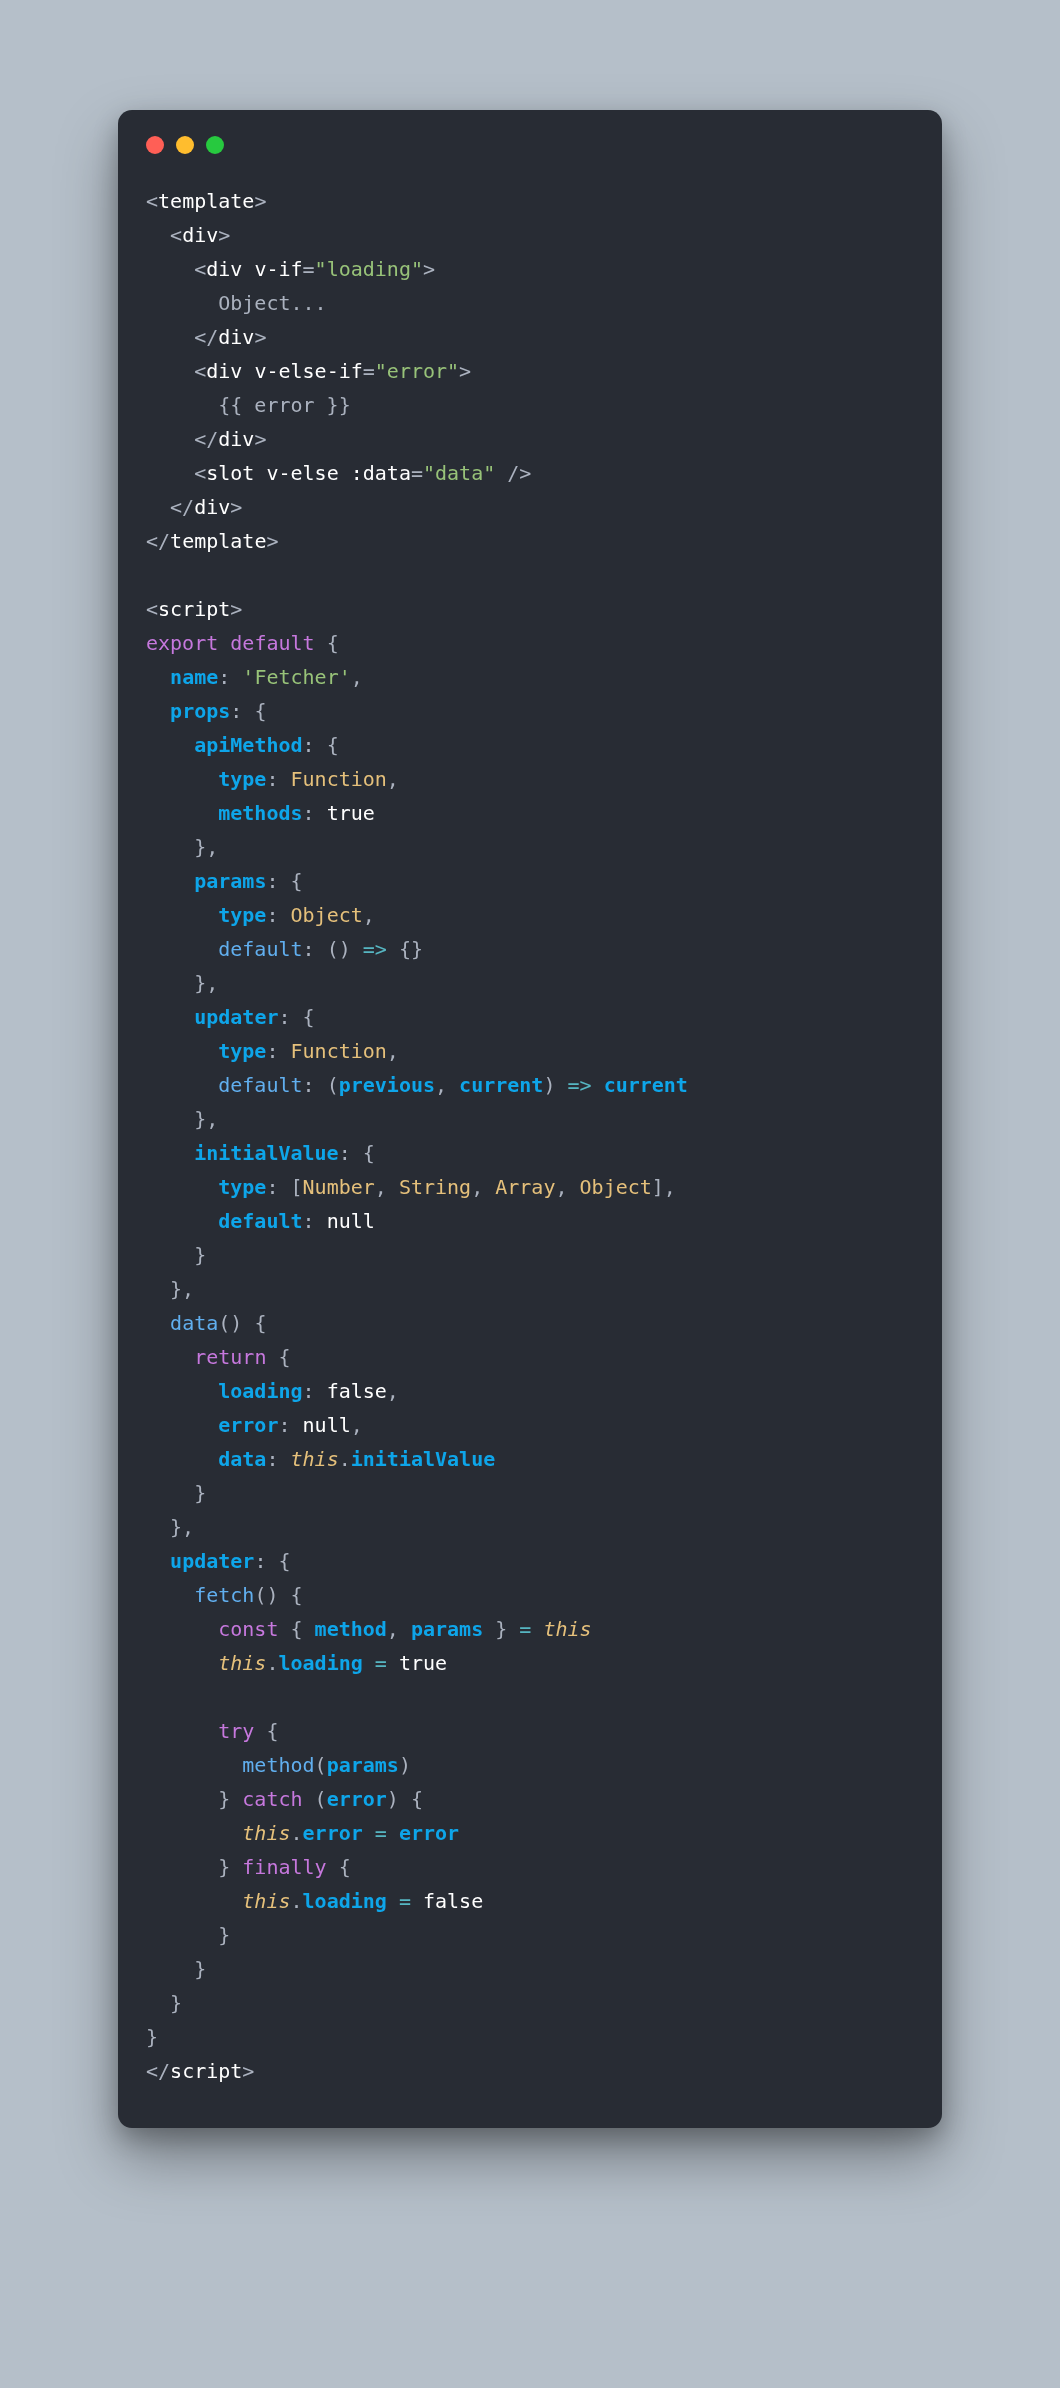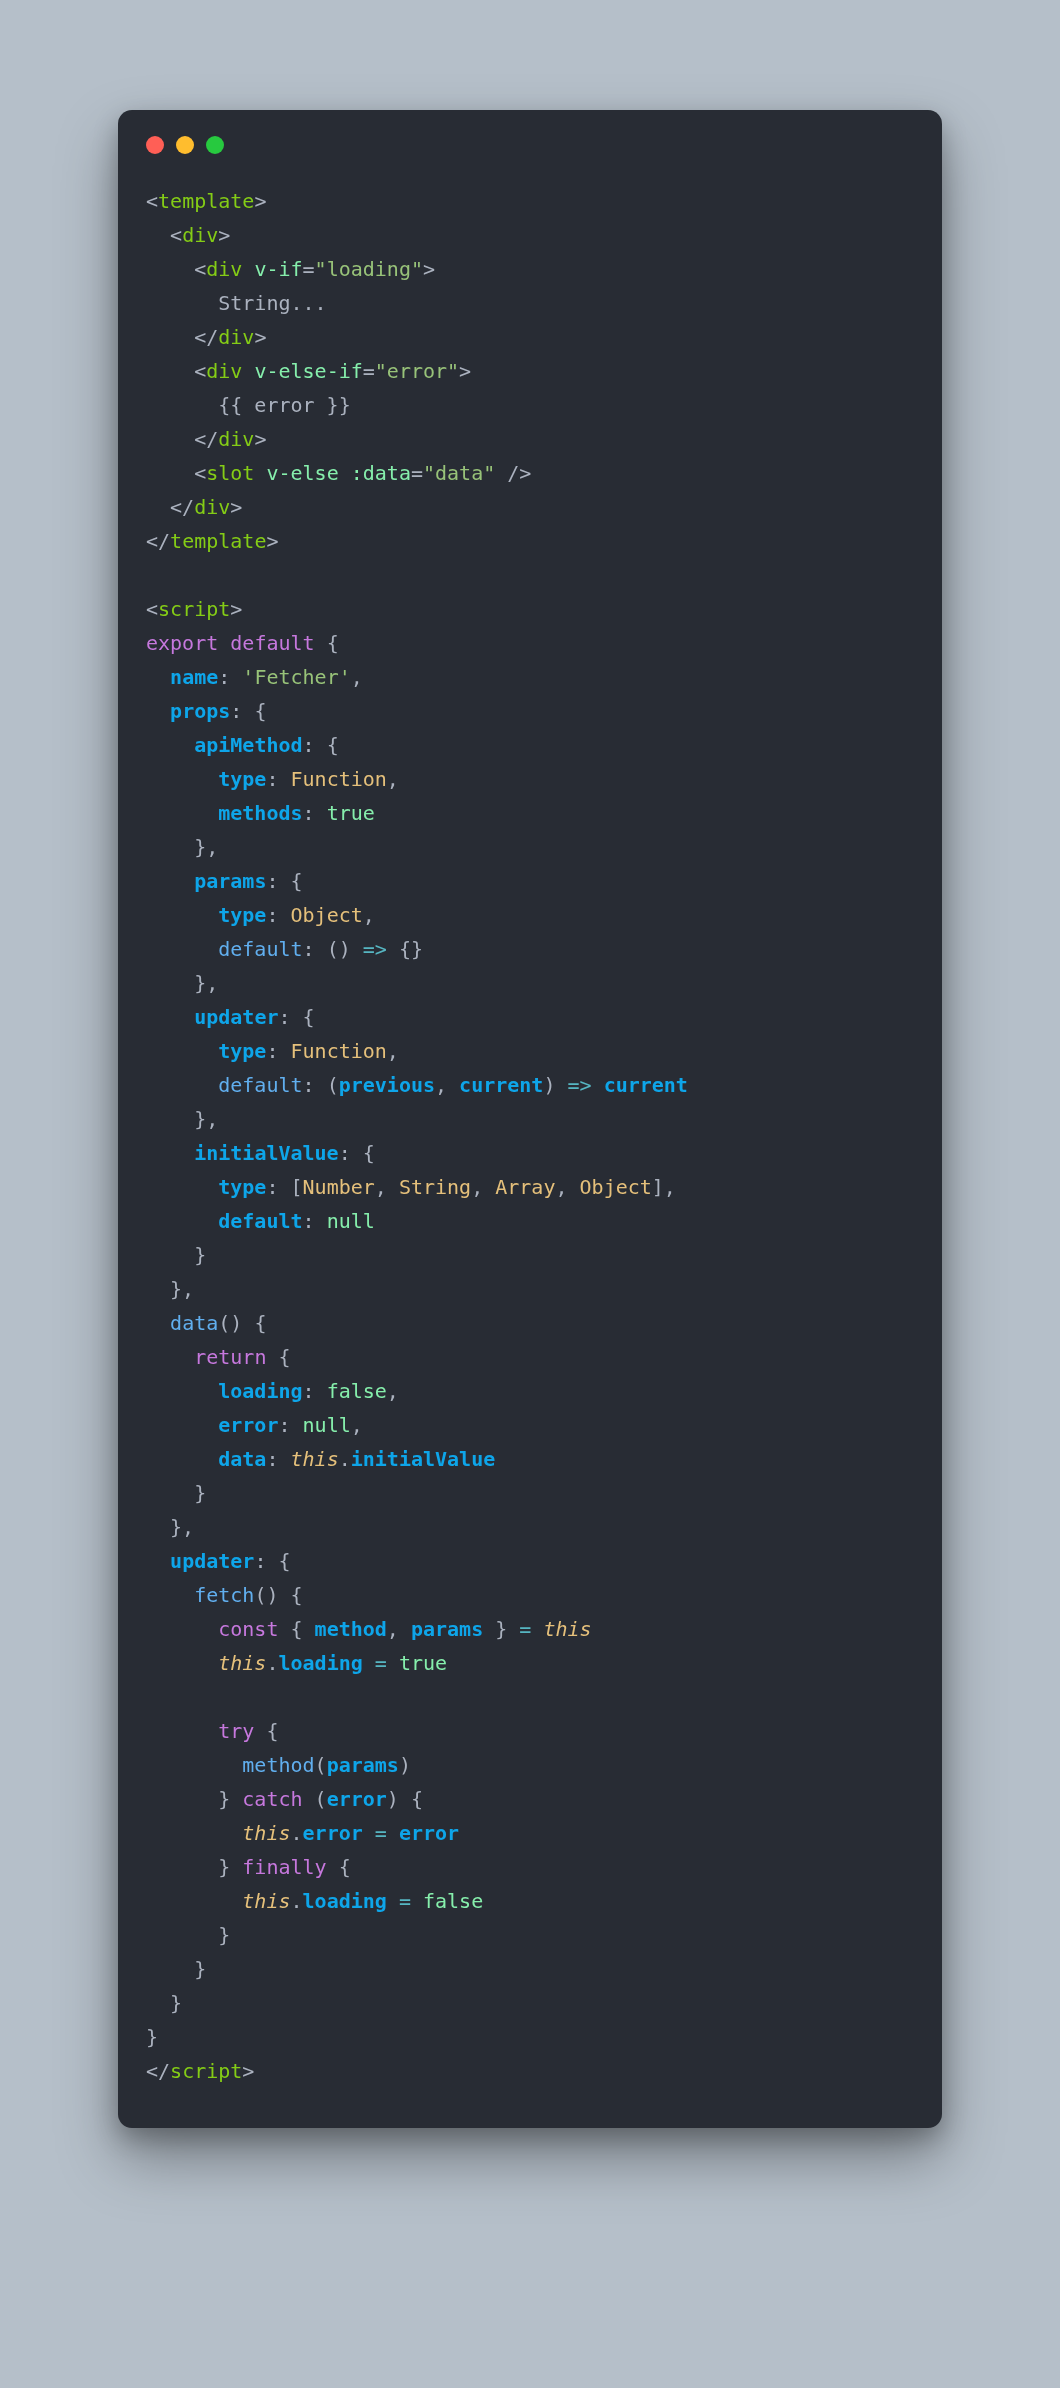--- a/index.html
+++ b/index.html
@@ -33,22 +33,22 @@
   .dot.red { background: #ff5f56; }
   .dot.yellow { background: #ffbd2e; }
   .dot.green { background: #27c93f; }
   pre.code {
     font-family: inherit;
     font-size: 20px;
     line-height: 1.7;
     color: #abb2bf;
     white-space: pre;
   }
-  .c-tag   { color: #84cc16; }     
-  .c-attr  { color: #86efac; }     
+  .c-tag   { color: #ffffff; }     
+  .c-attr  { color: #ffffff; }     
   .c-str   { color: #98c379; }     
   .c-kw    { color: #c678dd; }     
   .c-fn    { color: #61afef; }     
   .c-id    { color: #e5c07b; margin-top: 8px; }     
   .c-op    { color: #56b6c2; }     
   .c-this  { color: #e5c07b; font-style: italic; }     
   .c-prop  { color: #0ea5e9; font-weight: bold; }     
   .c-plain { color: #abb2bf; }     
 </style>
 </head>
@@ -56,21 +56,21 @@
 
 <div class="window">
   <div class="traffic-lights">
     <div class="dot red"></div>
     <div class="dot yellow"></div>
     <div class="dot green"></div>
   </div>
   <pre class="code" id="code-target"><span class="c-plain">&lt;</span><span class="c-tag">template</span><span class="c-plain">&gt;</span>
 <span class="c-plain">  &lt;</span><span class="c-tag">div</span><span class="c-plain">&gt;</span>
 <span class="c-plain">    &lt;</span><span class="c-tag">div</span><span class="c-plain"> </span><span class="c-attr">v-if</span><span class="c-plain">=</span><span class="c-str">"loading"</span><span class="c-plain">&gt;</span>
-<span class="c-plain">      String...</span>
+<span class="c-plain">      Object...</span>
 <span class="c-plain">    &lt;/</span><span class="c-tag">div</span><span class="c-plain">&gt;</span>
 <span class="c-plain">    &lt;</span><span class="c-tag">div</span><span class="c-plain"> </span><span class="c-attr">v-else-if</span><span class="c-plain">=</span><span class="c-str">"error"</span><span class="c-plain">&gt;</span>
 <span class="c-plain">      {{ error }}</span>
 <span class="c-plain">    &lt;/</span><span class="c-tag">div</span><span class="c-plain">&gt;</span>
 <span class="c-plain">    &lt;</span><span class="c-tag">slot</span><span class="c-plain"> </span><span class="c-attr">v-else</span><span class="c-plain"> </span><span class="c-attr">:data</span><span class="c-plain">=</span><span class="c-str">"data"</span><span class="c-plain"> /&gt;</span>
 <span class="c-plain">  &lt;/</span><span class="c-tag">div</span><span class="c-plain">&gt;</span>
 <span class="c-plain">&lt;/</span><span class="c-tag">template</span><span class="c-plain">&gt;</span>
 <span class="c-plain"></span>
 <span class="c-plain">&lt;</span><span class="c-tag">script</span><span class="c-plain">&gt;</span>
 <span class="c-kw">export</span><span class="c-plain"> </span><span class="c-kw">default</span><span class="c-plain"> {</span>

